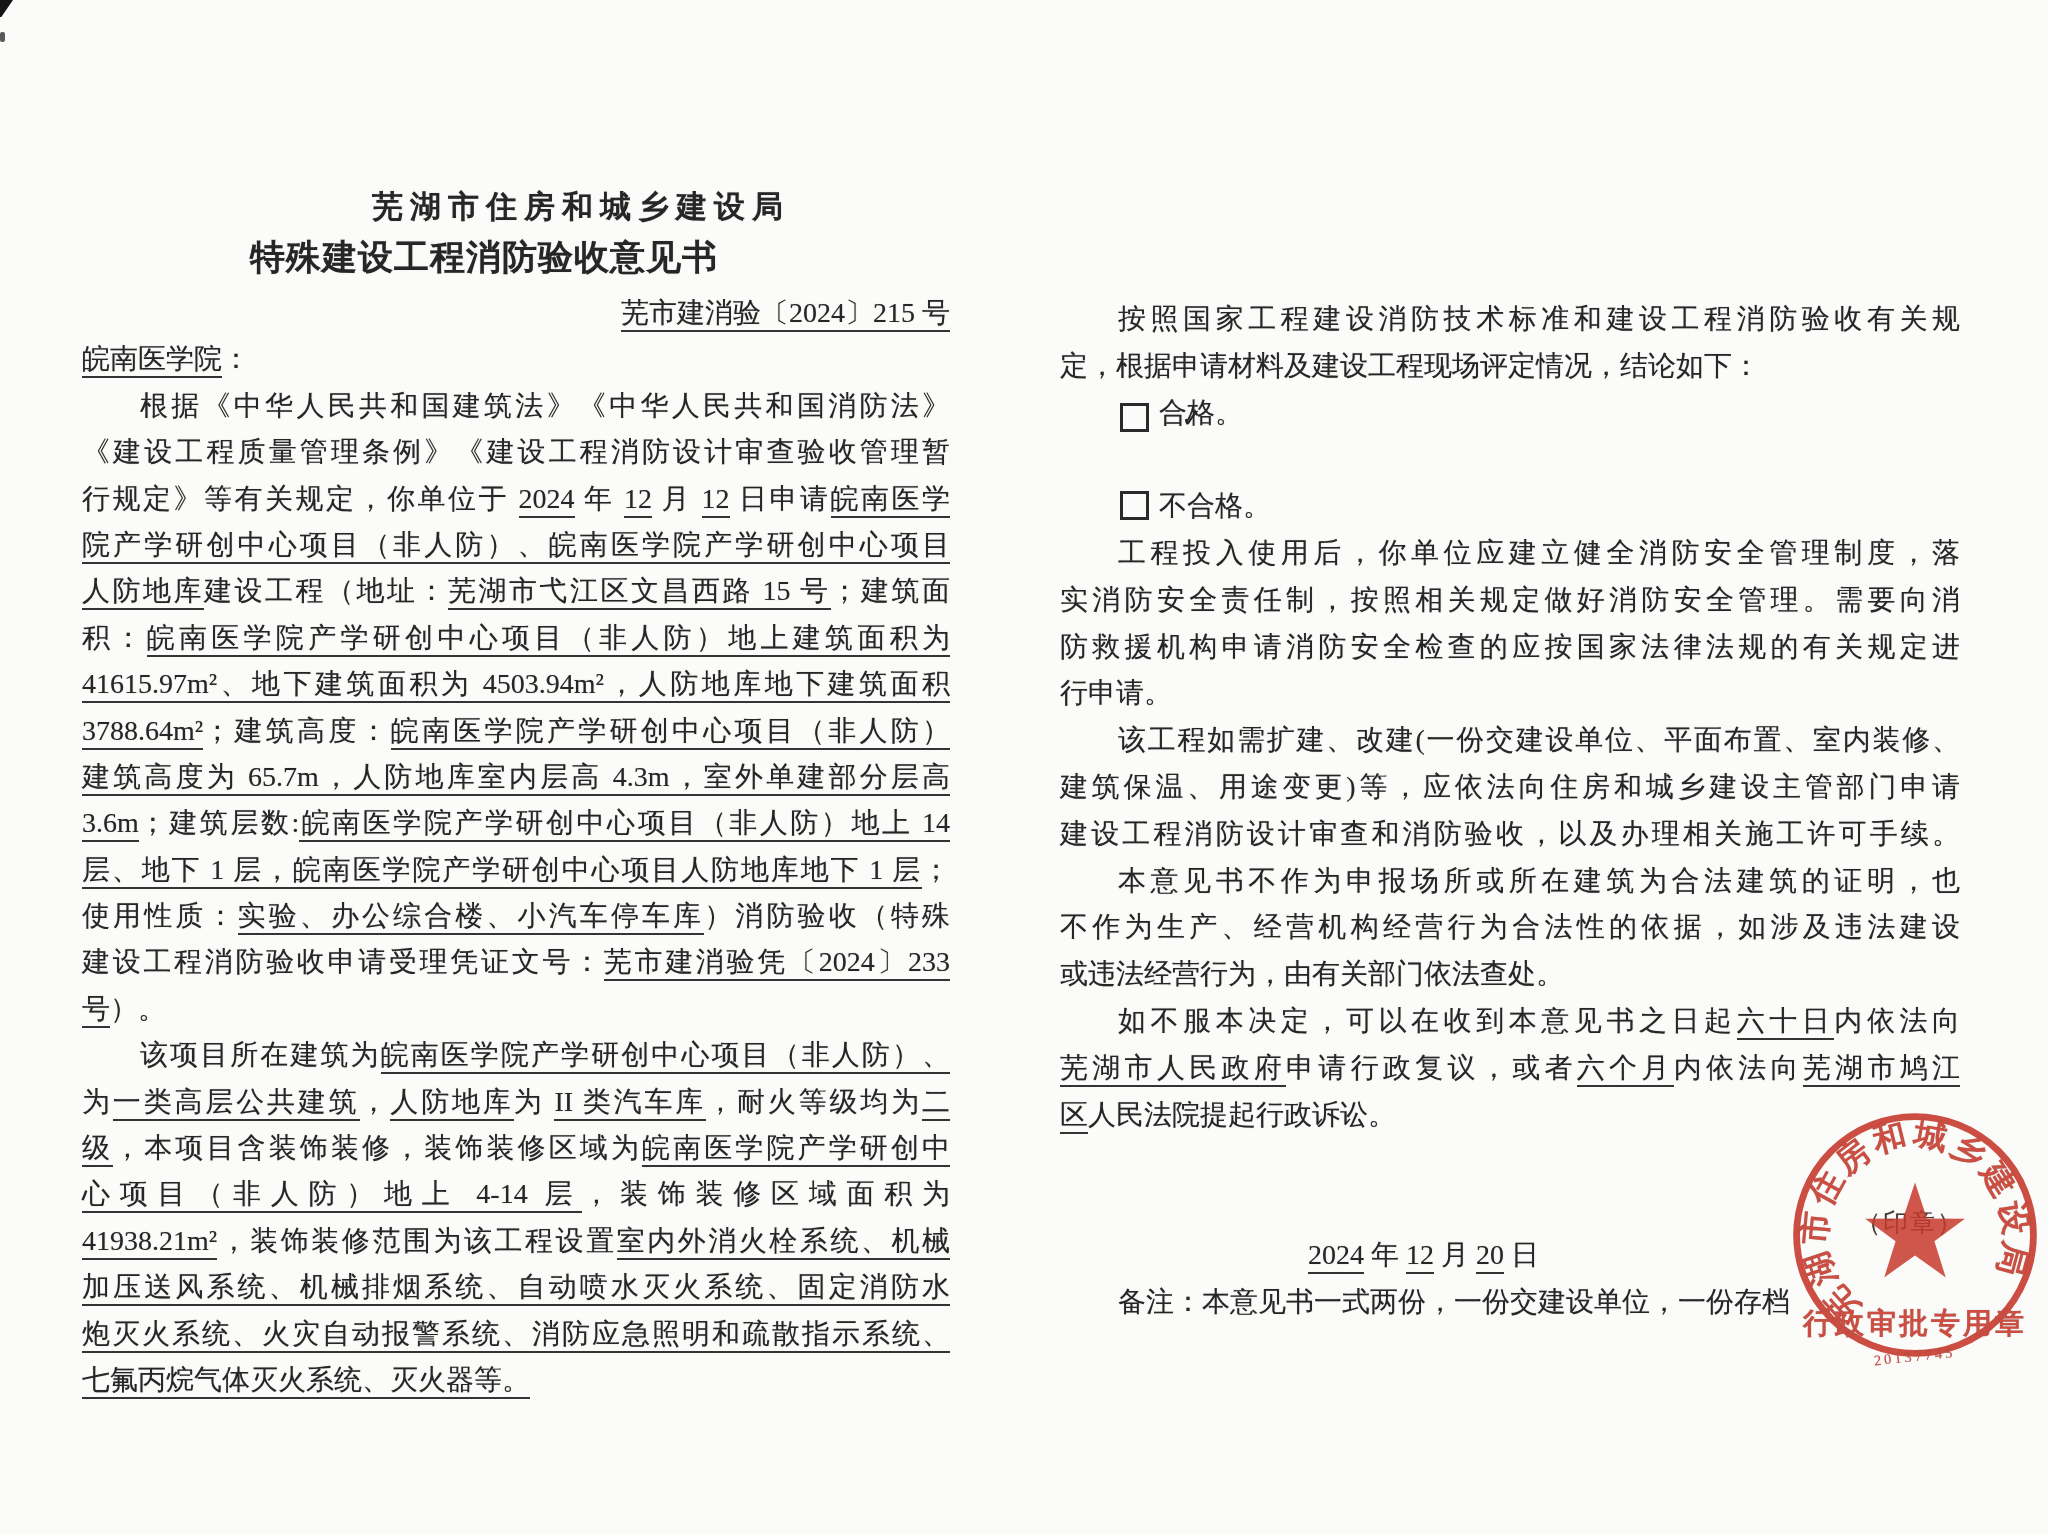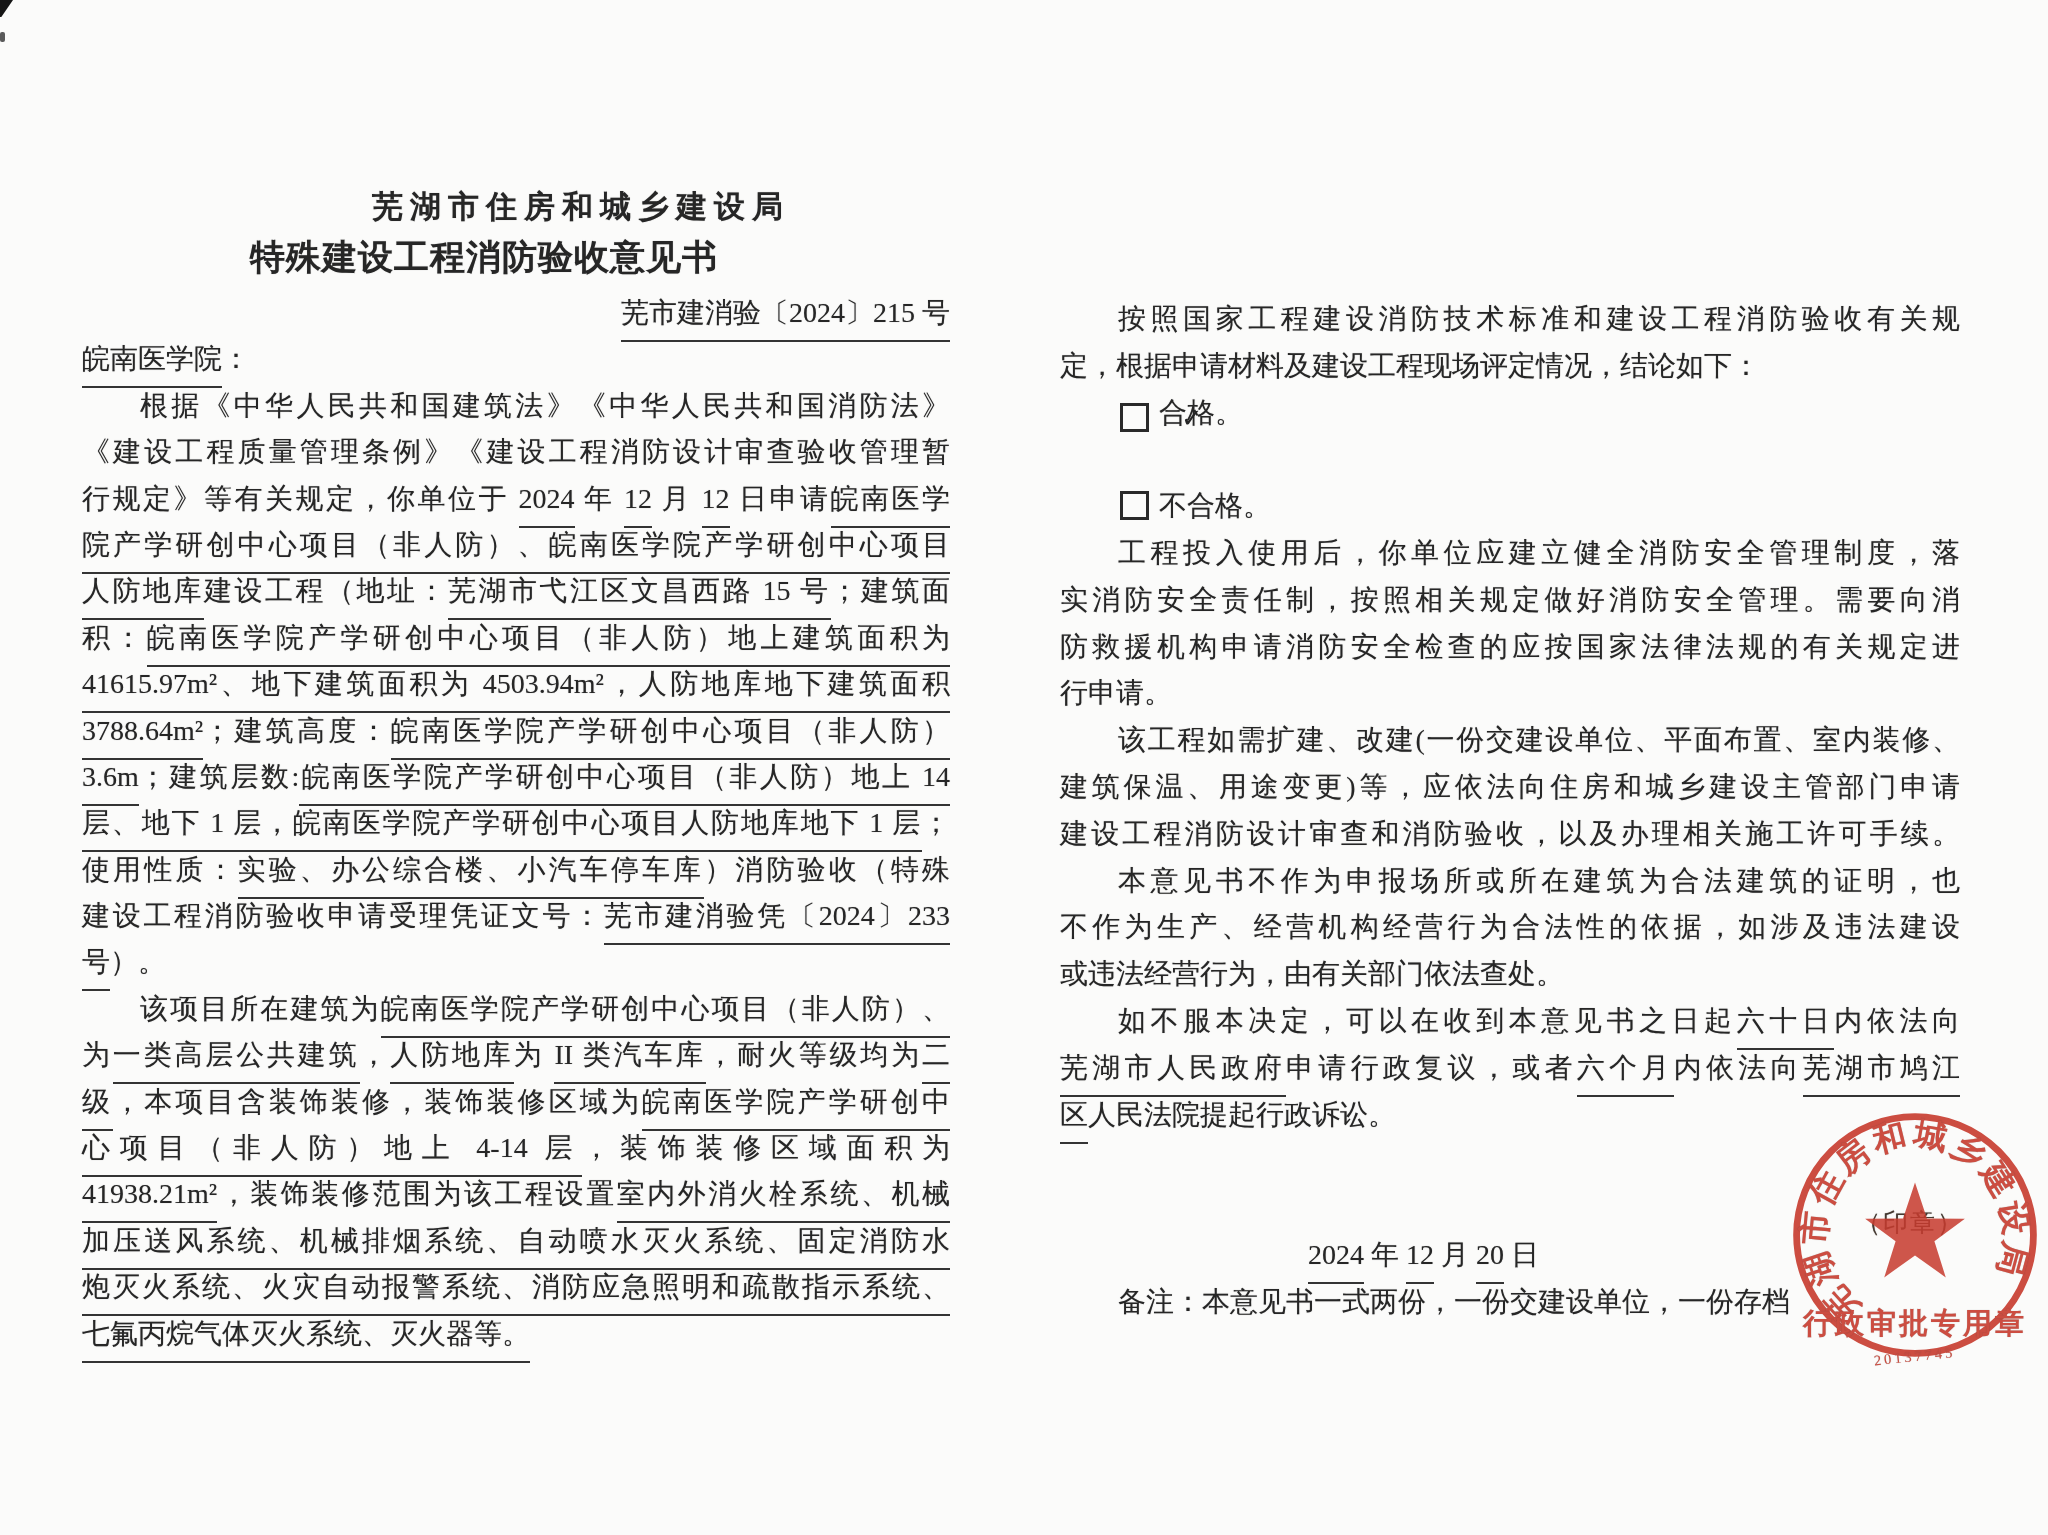--- a/index.html
+++ b/index.html
@@ -27,21 +27,21 @@
   }
   #right-col .line{height:46.8px;line-height:46.8px;}
   .line.full{
     white-space:normal;
     text-align:justify;text-align-last:justify;
     text-justify:inter-character;
   }
   .line.indent{text-indent:58px;}
   .line.right{text-align:right;}
   .line.date{padding-left:248px;}
-  .u{border-bottom:2px solid #343434;padding-bottom:12px;}
+  .u{border-bottom:2px solid #343434;padding-bottom:2px;}
   .cbox{
     display:inline-block;width:29px;height:29px;box-sizing:border-box;
     border:3px solid #2a2a2a;margin:0 10px 0 2px;vertical-align:-5px;
     text-align:center;line-height:24px;font-size:26px;font-weight:bold;
     font-family:"DejaVu Sans",sans-serif;text-shadow:none;
   }
   .stamp-placeholder{
     position:absolute;left:1856px;top:1206px;z-index:1;
     font-size:25px;letter-spacing:2px;color:#453931;white-space:nowrap;
   }
@@ -73,20 +73,21 @@
       <div class="line right"><span class="u">芜市建消验〔2024〕215 号</span></div>
       <div class="line"><span class="u">皖南医学院</span><span>：</span></div>
       <div class="line indent full"><span>根据《中华人民共和国建筑法》《中华人民共和国消防法》</span></div>
       <div class="line full"><span>《建设工程质量管理条例》《建设工程消防设计审查验收管理暂</span></div>
       <div class="line full"><span>行规定》等有关规定，你单位于 </span><span class="u">2024</span><span> 年 </span><span class="u">12</span><span> 月 </span><span class="u">12</span><span> 日申请</span><span class="u">皖南医学</span></div>
       <div class="line full"><span class="u">院产学研创中心项目（非人防）、皖南医学院产学研创中心项目</span></div>
       <div class="line full"><span class="u">人防地库</span><span>建设工程（地址：</span><span class="u">芜湖市弋江区文昌西路 15 号</span><span>；建筑面</span></div>
       <div class="line full"><span>积：</span><span class="u">皖南医学院产学研创中心项目（非人防）地上建筑面积为</span></div>
       <div class="line full"><span class="u">41615.97m²、地下建筑面积为 4503.94m²，人防地库地下建筑面积</span></div>
       <div class="line full"><span class="u">3788.64m²</span><span>；建筑高度：</span><span class="u">皖南医学院产学研创中心项目（非人防）</span></div>
+      <div class="line full"><span class="u">建筑高度为 65.7m，人防地库室内层高 4.3m，室外单建部分层高</span></div>
       <div class="line full"><span class="u">3.6m</span><span>；建筑层数:</span><span class="u">皖南医学院产学研创中心项目（非人防）地上 14</span></div>
       <div class="line full"><span class="u">层、地下 1 层，皖南医学院产学研创中心项目人防地库地下 1 层</span><span>；</span></div>
       <div class="line full"><span>使用性质：</span><span class="u">实验、办公综合楼、小汽车停车库</span><span>）消防验收（特殊</span></div>
       <div class="line full"><span>建设工程消防验收申请受理凭证文号：</span><span class="u">芜市建消验凭〔2024〕233</span></div>
       <div class="line"><span class="u">号</span><span>）。</span></div>
       <div class="line indent full"><span>该项目所在建筑为</span><span class="u">皖南医学院产学研创中心项目（非人防）、</span></div>
       <div class="line full"><span>为</span><span class="u">一类高层公共建筑</span><span>，</span><span class="u">人防地库</span><span>为 </span><span class="u">II 类汽车库</span><span>，耐火等级均为</span><span class="u">二</span></div>
       <div class="line full"><span class="u">级</span><span>，本项目含装饰装修，装饰装修区域为</span><span class="u">皖南医学院产学研创中</span></div>
       <div class="line full"><span class="u">心项目（非人防）地上 4-14 层</span><span>，装饰装修区域面积为</span></div>
       <div class="line full"><span class="u">41938.21m²</span><span>，装饰装修范围为该工程设置</span><span class="u">室内外消火栓系统、机械</span></div>

